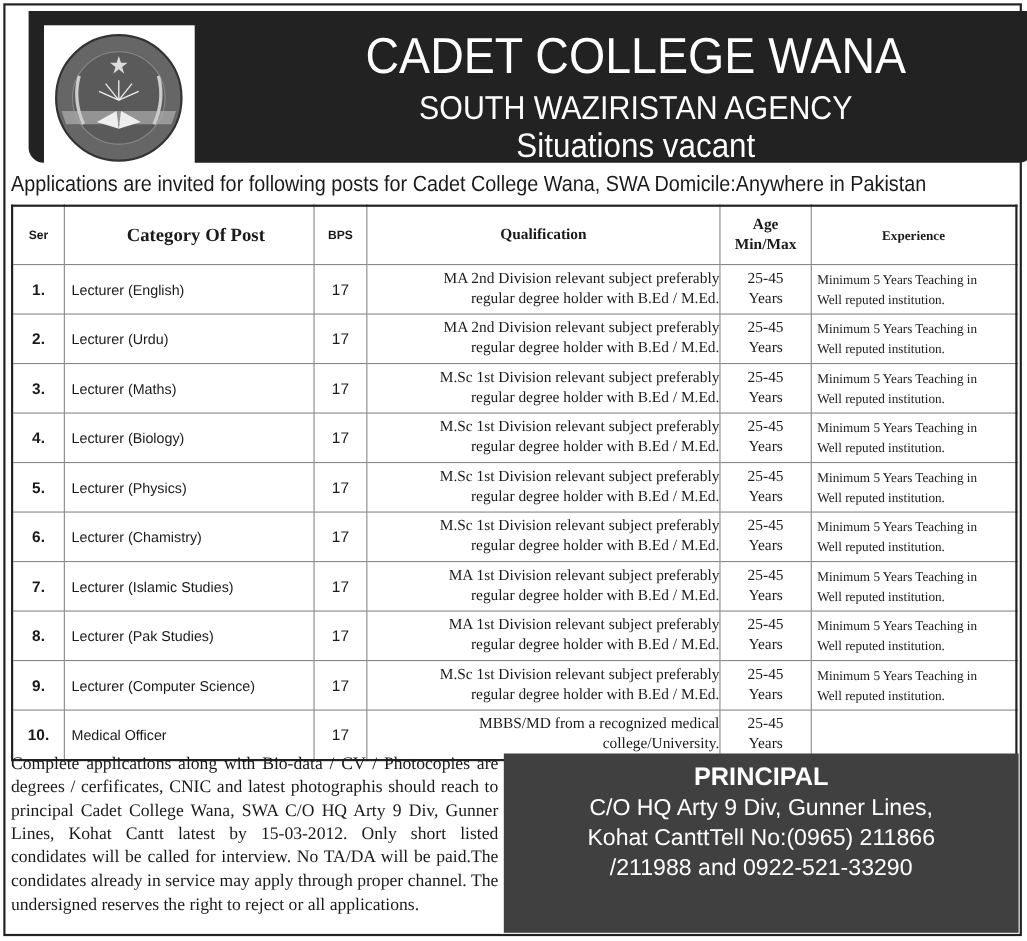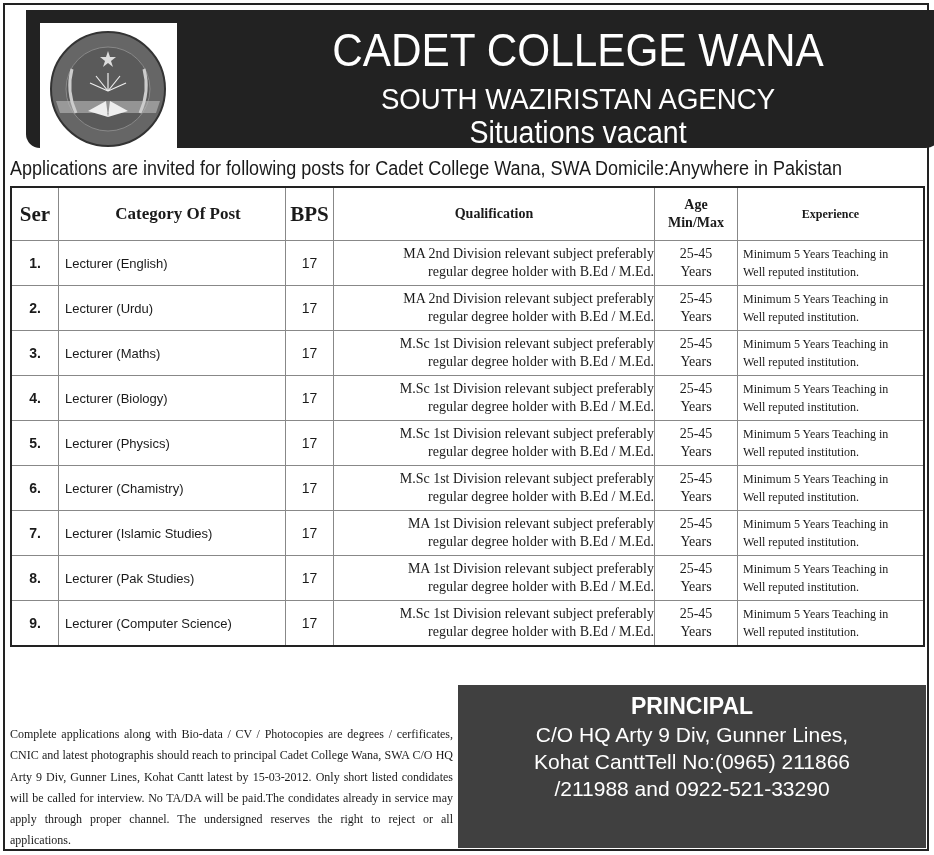--- a/index.html
+++ b/index.html
@@ -17,22 +17,22 @@
   th { font-family:"Liberation Serif", serif; font-weight:bold; font-size:17px; height:52px; }
   td { height:44px; }
   .c-ser { width:46px; text-align:center; font-family:"Liberation Sans", sans-serif; font-weight:bold; font-size:14px; }
   .c-cat { width:214px; text-align:left; padding-left:6px; font-family:"Liberation Sans", sans-serif; font-size:13px; }
   .c-bps { width:47px; text-align:center; font-family:"Liberation Sans", sans-serif; font-size:14px; }
   .c-qual { width:315px; text-align:right; padding-left:5px; font-size:14px; line-height:18px; }
   .c-age { width:82px; text-align:center; font-size:14px; line-height:18px; }
   .c-exp { text-align:left; padding-left:5px; font-size:12px; line-height:18px; }
   th.c-cat { font-family:"Liberation Serif", serif; font-size:17px; text-align:center; padding-left:12px; }
   th.c-qual, th.c-exp { text-align:center; padding-left:0; }
-  th.c-ser, th.c-bps { font-family:Liberation Serif, serif; font-size:21px; }
-  .para { position:absolute; left:10px; top:724px; width:443px; font-size:12px; line-height:21.3px; text-align:justify; }
+  th.c-ser, th.c-bps { font-family:Liberation Sans, sans-serif; font-size:11px; }
+  .para { position:absolute; left:10px; top:684px; width:443px; font-size:16px; line-height:21.3px; text-align:justify; }
   .contact { position:absolute; left:458px; top:685px; width:468px; height:163px; background:#404040; color:#fff; text-align:center; font-family:"Liberation Sans", sans-serif; }
   .contact .l1 { font-weight:bold; font-size:23px; line-height:30px; margin-top:6px; }
   .contact .l2 { font-weight:bold; font-size:25px; line-height:32px; }
   .contact .l3 { font-size:21px; line-height:27px; }
 </style>
 </head>
 <body>
 
 <div class="frame"></div>
 
@@ -139,20 +139,28 @@
         <td class="c-exp"><span>Minimum 5 Years Teaching in</span><br><span>Well reputed institution.</span></td>
       </tr>
       <tr>
         <td class="c-ser">9.</td>
         <td class="c-cat">Lecturer (Computer Science)</td>
         <td class="c-bps">17</td>
         <td class="c-qual"><span>M.Sc 1st Division relevant subject preferably</span><br><span>regular degree holder with B.Ed / M.Ed.</span></td>
         <td class="c-age"><span>25-45</span><br><span>Years</span></td>
         <td class="c-exp"><span>Minimum 5 Years Teaching in</span><br><span>Well reputed institution.</span></td>
       </tr>
+      <tr>
+        <td class="c-ser">10.</td>
+        <td class="c-cat">Medical Officer</td>
+        <td class="c-bps">17</td>
+        <td class="c-qual"><span>MBBS/MD from a recognized medical</span><br><span>college/University.</span></td>
+        <td class="c-age"><span>25-45</span><br><span>Years</span></td>
+        <td class="c-exp"><span></span><br><span></span></td>
+      </tr>
     </tbody>
 </table>
 
 <div class="para">Complete applications along with Bio-data / CV / Photocopies are degrees / cerfificates, CNIC and latest photographis should reach to principal Cadet College Wana, SWA C/O HQ Arty 9 Div, Gunner Lines, Kohat Cantt latest by 15-03-2012. Only short listed condidates will be called for interview. No TA/DA will be paid.The condidates already in service may apply through proper channel. The undersigned reserves the right to reject or all applications.</div>
 
 <div class="contact">
   <div class="l1">PRINCIPAL</div>
   <div class="l3">C/O HQ Arty 9 Div, Gunner Lines,</div>
   <div class="l3">Kohat CanttTell No:(0965) 211866</div>
   <div class="l3">/211988 and 0922-521-33290</div>

